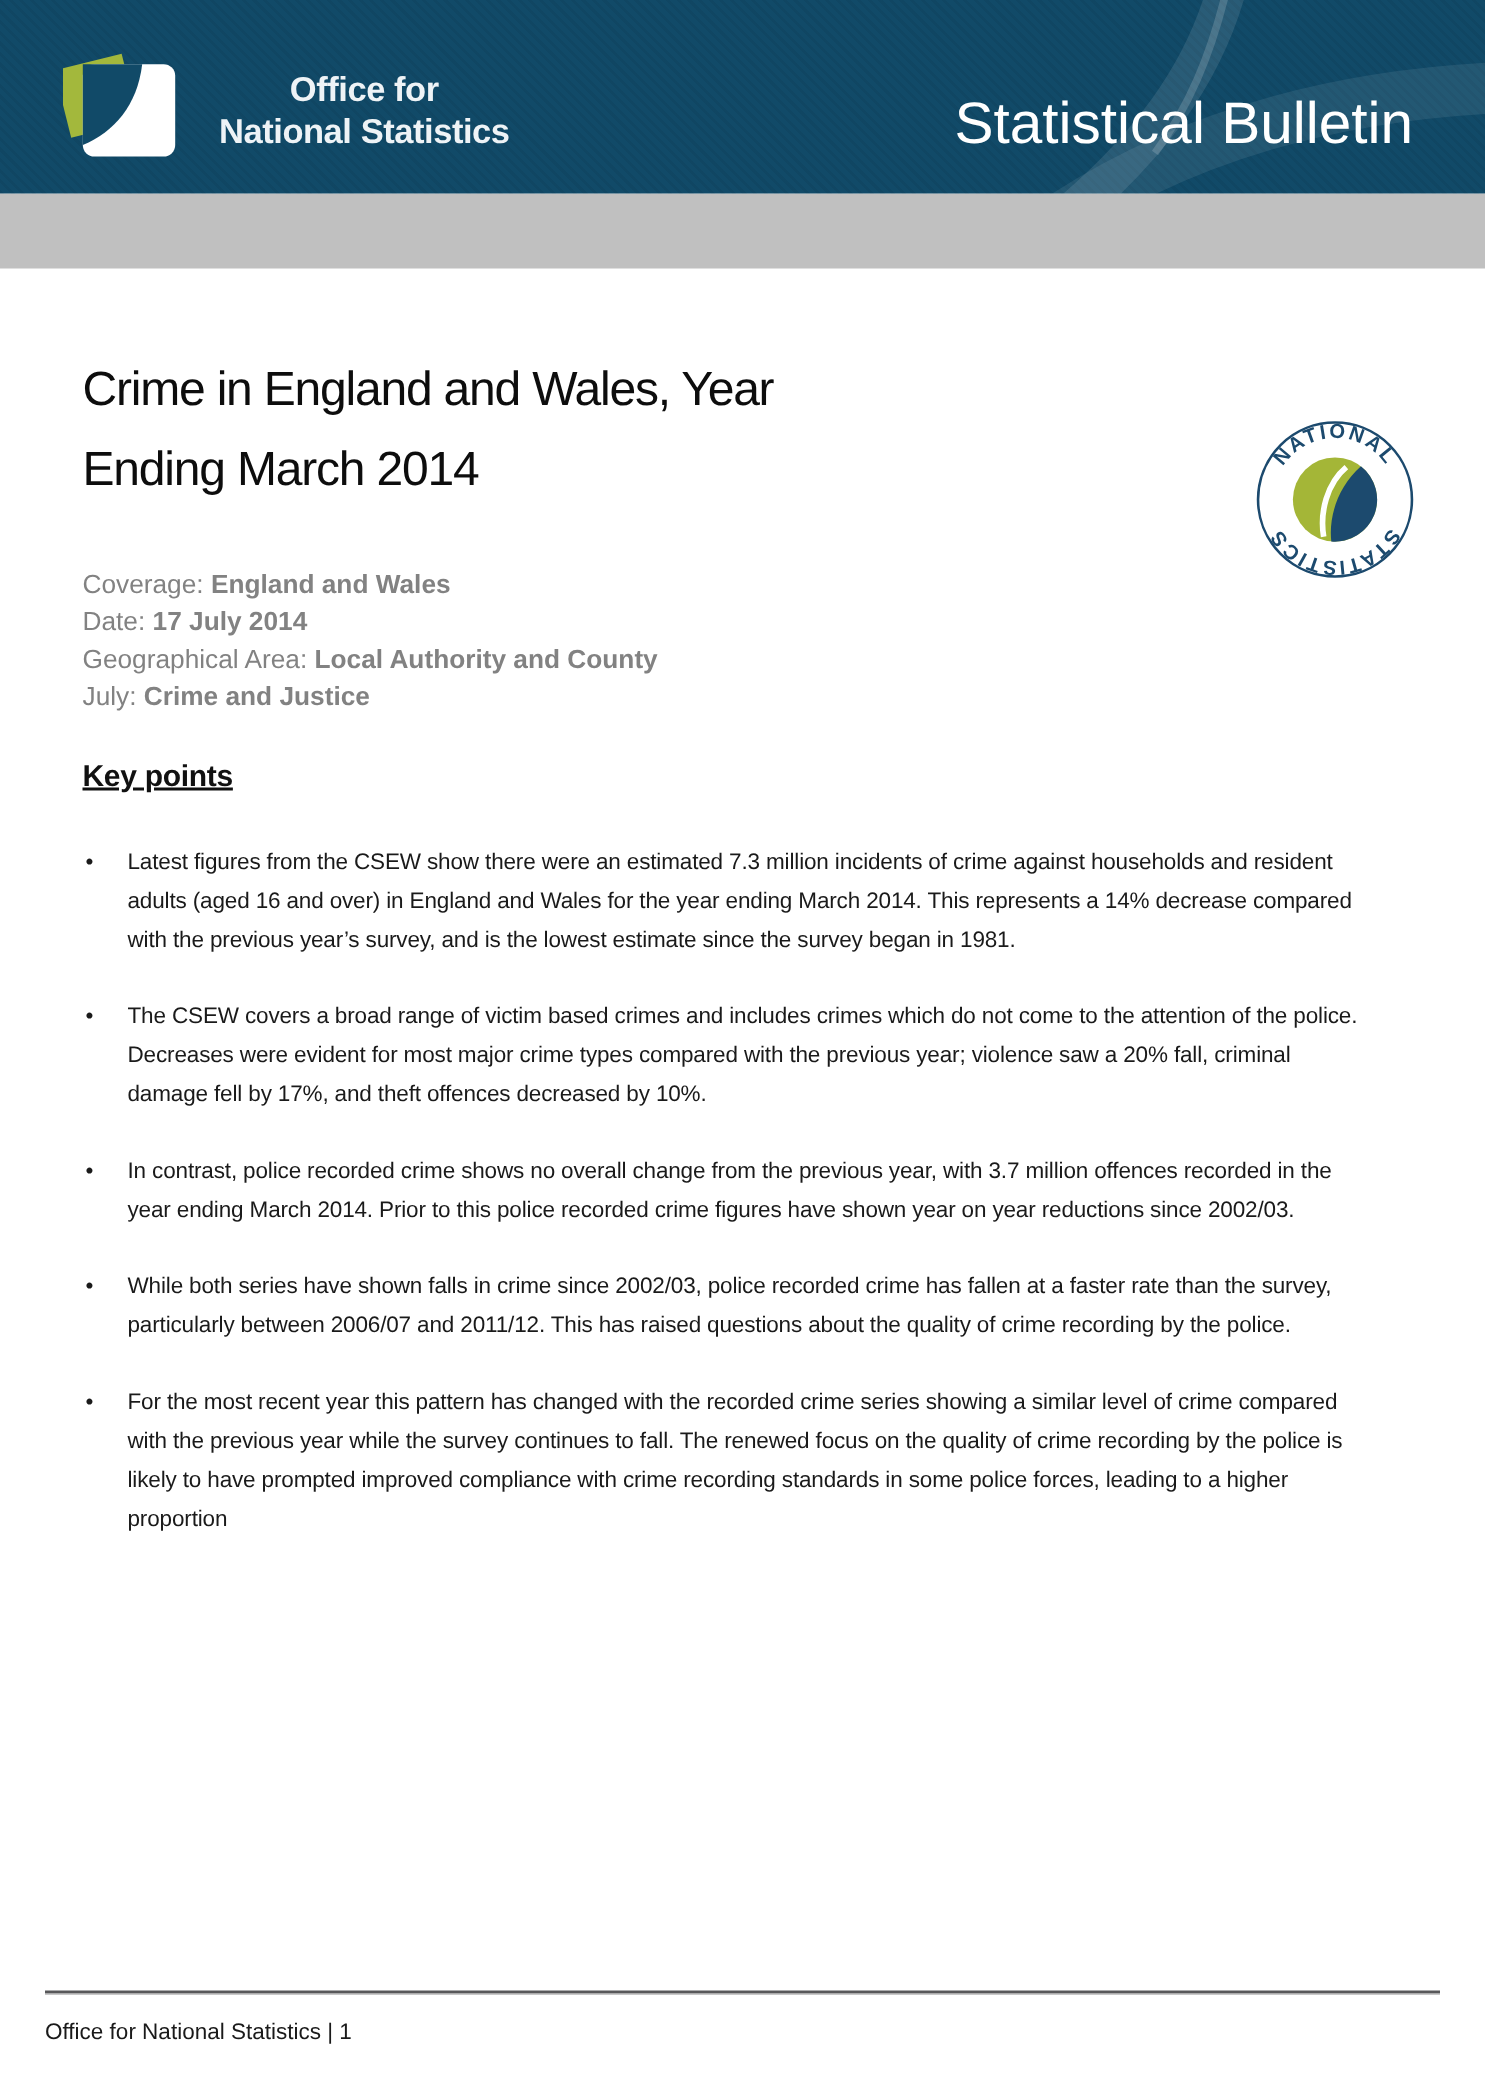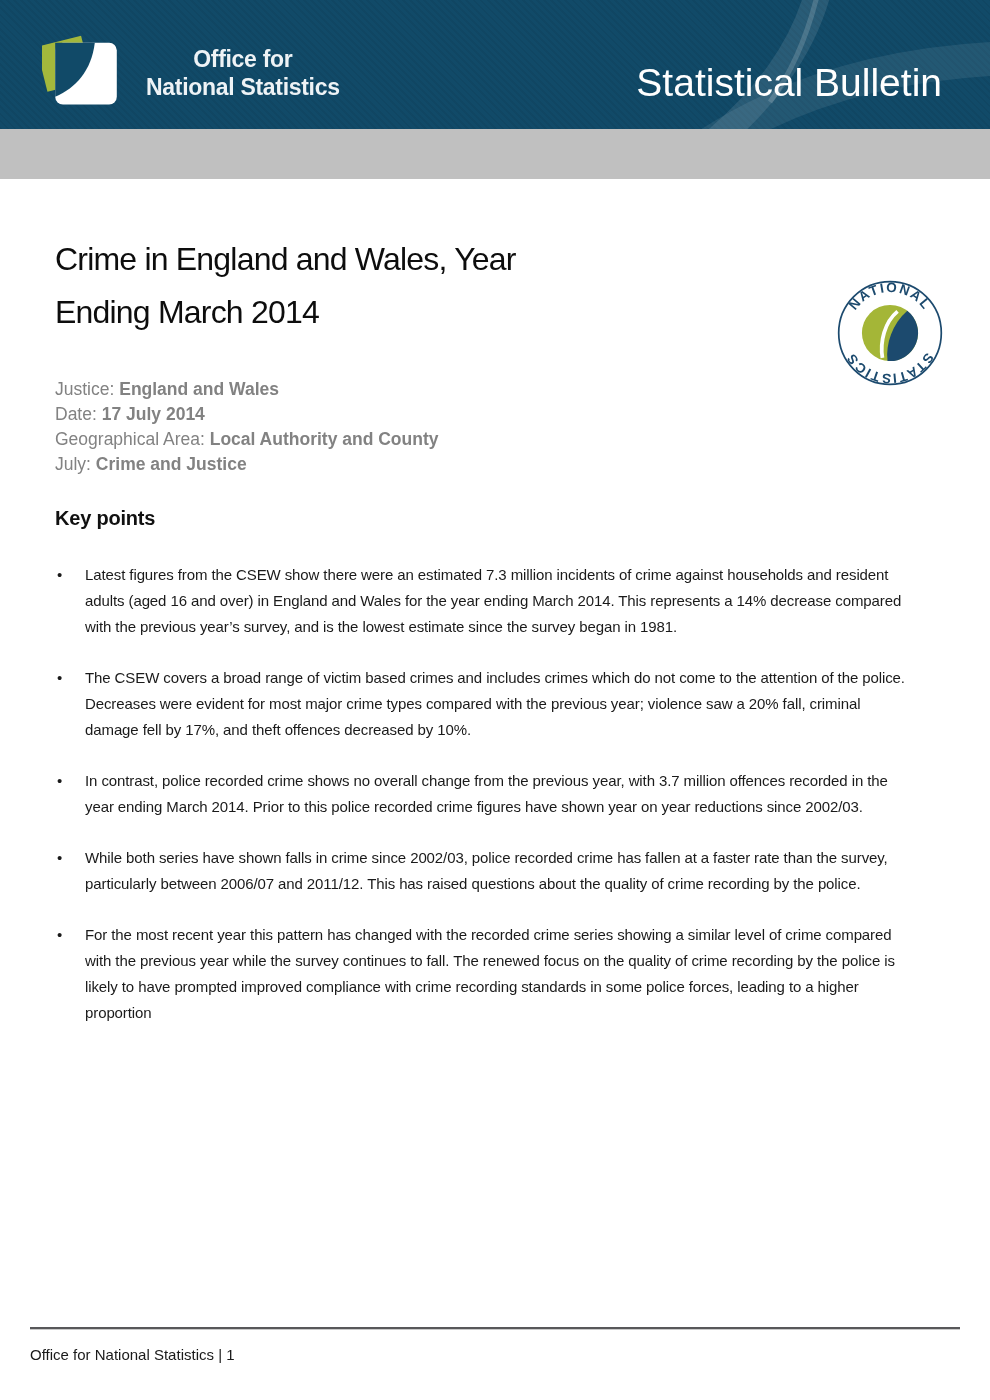--- a/index.html
+++ b/index.html
@@ -44,21 +44,21 @@
     width:760px;
     font-size:32px;line-height:53px;letter-spacing:-0.8px;
     color:#0d0d0d;font-weight:400;
   }
   .badge{position:absolute;top:46px;right:46px;}
   .meta{margin-top:38px;color:#828282;font-size:17.5px;line-height:25px;}
   .meta-row{white-space:nowrap;}
   .meta-value{font-weight:700;}
   .section-heading{
     margin-top:30px;
-    font-size:20px;font-weight:700;color:#111111;letter-spacing:-0.2px;
+    font-size:20px;font-weight:700;color:#111111;letter-spacing:-0.2px;text-decoration:underline;
   }
   .bullets{
     margin:32px 0 0 0;padding:0;list-style:none;
     width:850px;
   }
   .bullets li{
     position:relative;
     padding-left:30px;
     margin-bottom:25px;
     font-size:15px;line-height:26px;color:#1a1a1a;letter-spacing:-0.1px;
@@ -129,21 +129,21 @@
         <textPath href="#ringpath" startOffset="75%" text-anchor="middle">STATISTICS</textPath>
       </text>
     </svg>
 
     <h1 class="doc-title" style="margin-bottom:0;">
       <div>Crime in England and Wales, Year</div>
       <div>Ending March 2014</div>
     </h1>
 
     <div class="meta">
-      <div class="meta-row"><span class="meta-label">Justice: </span><span class="meta-value">England and Wales</span></div>
+      <div class="meta-row"><span class="meta-label">Coverage: </span><span class="meta-value">England and Wales</span></div>
       <div class="meta-row"><span class="meta-label">Date: </span><span class="meta-value">17 July 2014</span></div>
       <div class="meta-row"><span class="meta-label">Geographical Area: </span><span class="meta-value">Local Authority and County</span></div>
       <div class="meta-row"><span class="meta-label">July: </span><span class="meta-value">Crime and Justice</span></div>
     </div>
 
     <h2 class="section-heading">Key points</h2>
 
     <ul class="bullets">
       <li>Latest figures from the CSEW show there were an estimated 7.3 million incidents of crime against households and resident adults (aged 16 and over) in England and Wales for the year ending March 2014. This represents a 14% decrease compared with the previous year’s survey, and is the lowest estimate since the survey began in 1981.</li>
       <li>The CSEW covers a broad range of victim based crimes and includes crimes which do not come to the attention of the police. Decreases were evident for most major crime types compared with the previous year; violence saw a 20% fall, criminal damage fell by 17%, and theft offences decreased by 10%.</li>

